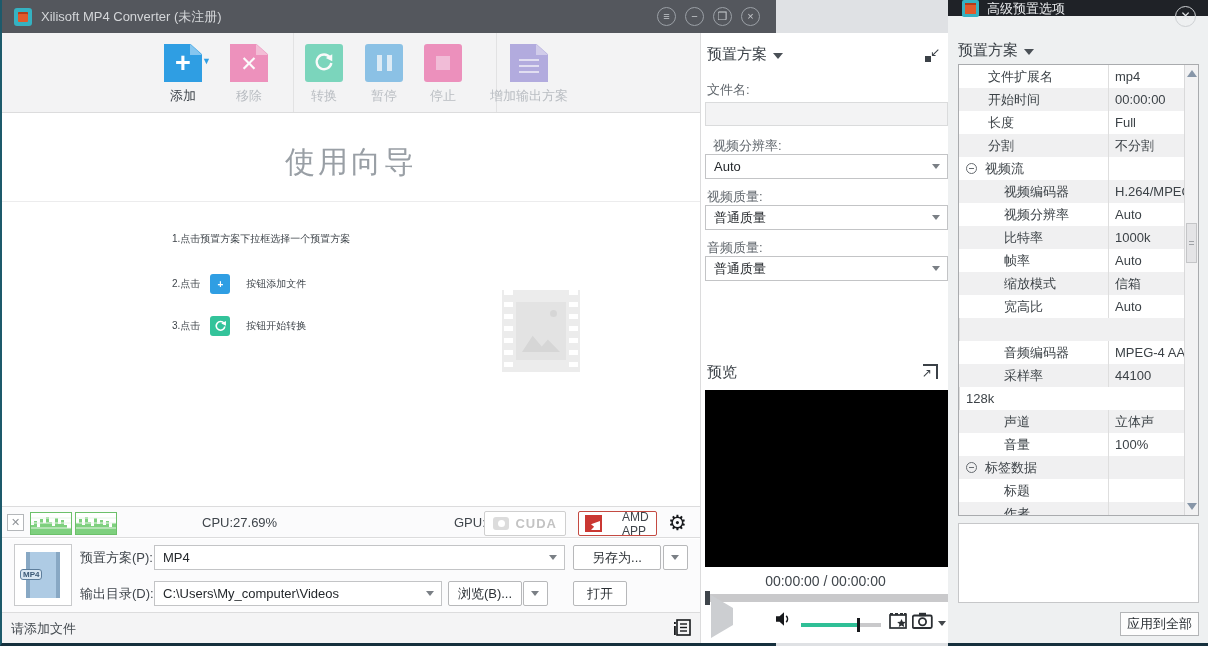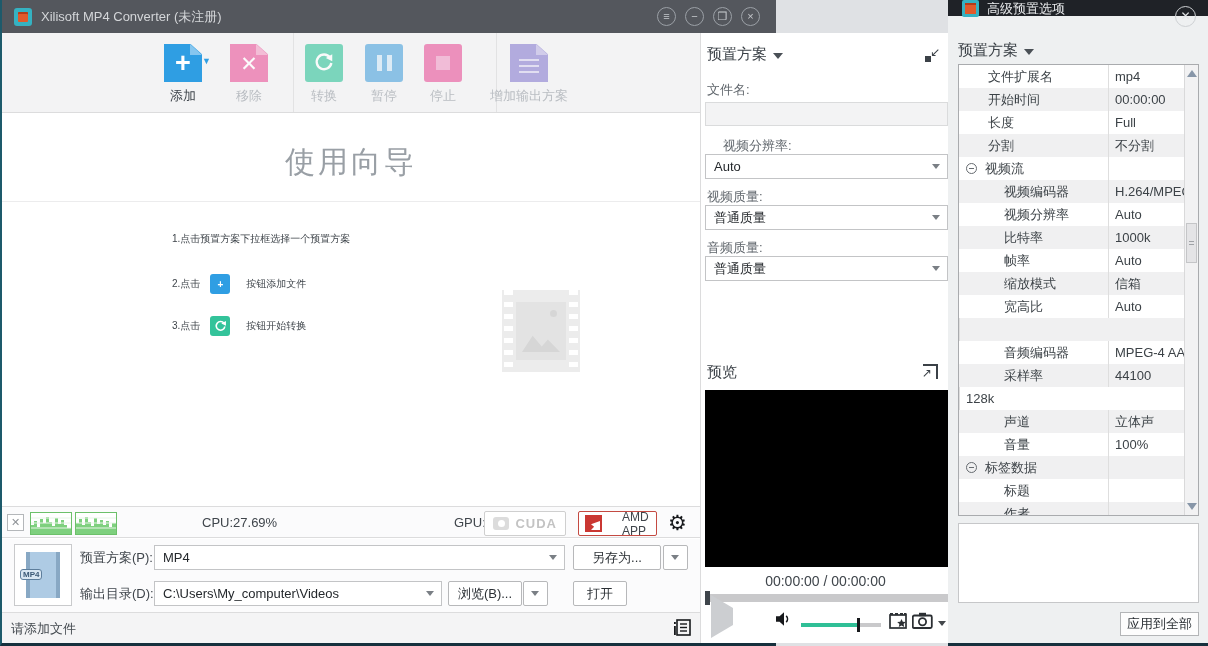--- a/index.html
+++ b/index.html
@@ -375,21 +375,21 @@
   <div id="side-panel">
     <div class="panel-h" style="position:absolute; left:6px; top:12px;">
       <span>预置方案</span>
       <span class="dcaret"></span>
     </div>
     <span class="collapse-ico" style="right:10px; top:14px;"></span>
 
     <span class="side-label abs" style="left:6px; top:48px;">文件名:</span>
     <div class="abs" style="left:4px; top:69px; width:243px; height:24px; background:#f3f3f4; border:1px solid #dadbdc;"></div>
 
-    <span class="side-label abs" style="left:22px; top:104px;">视频分辨率:</span>
+    <span class="side-label abs" style="left:12px; top:104px;">视频分辨率:</span>
     <div class="combo" style="left:4px; top:121px; width:243px;">
       <span>Auto</span>
       <span class="caret"></span>
     </div>
 
     <span class="side-label abs" style="left:6px; top:155px;">视频质量:</span>
     <div class="combo" style="left:4px; top:172px; width:243px;">
       <span>普通质量</span>
       <span class="caret"></span>
     </div>

